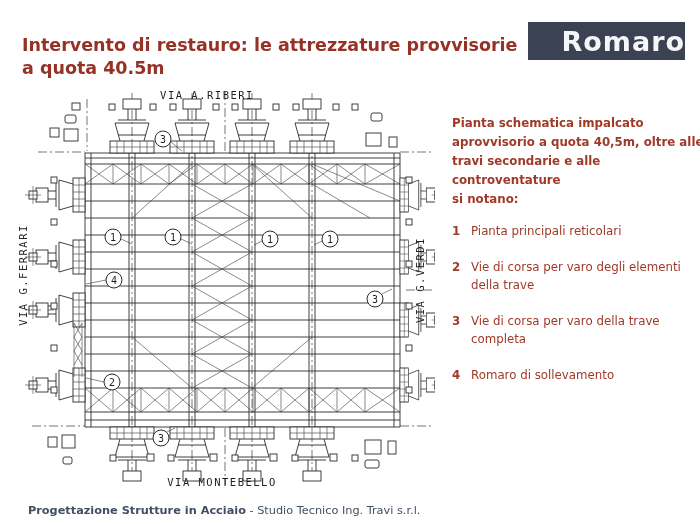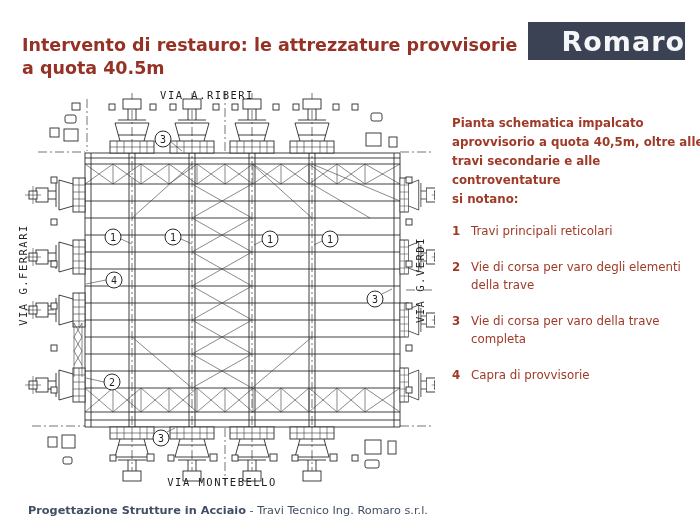--- a/index.html
+++ b/index.html
@@ -241,32 +241,32 @@
 <div class="panel">
   <div class="intro">
     <span>Pianta schematica impalcato</span>
     <span>aprovvisorio a quota 40,5m, oltre alle</span>
     <span>travi secondarie e alle controventature</span>
     <span>si notano:</span>
   </div>
   <div class="list">
     <div class="item">
       <span class="num">1</span>
-      <span class="txt">Travi principali reticolari</span>
+      <span class="txt">Pianta principali reticolari</span>
     </div>
     <div class="item">
       <span class="num">2</span>
       <span class="txt">Vie di corsa per varo degli elementi della trave</span>
     </div>
     <div class="item">
       <span class="num">3</span>
       <span class="txt">Vie di corsa per varo della trave completa</span>
     </div>
     <div class="item">
       <span class="num">4</span>
-      <span class="txt">Capra di provvisorie</span>
+      <span class="txt">Romaro di sollevamento</span>
     </div>
   </div>
 </div>
 
 <div class="footer">
-  <span class="b">Progettazione Strutture in Acciaio</span><span> - Travi Tecnico Ing. Romaro s.r.l.</span>
+  <span class="b">Progettazione Strutture in Acciaio</span><span> - Studio Tecnico Ing. Travi s.r.l.</span>
 </div>
 
 </body></html>

